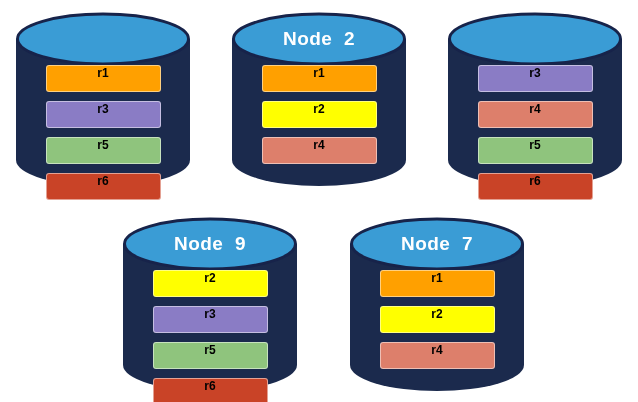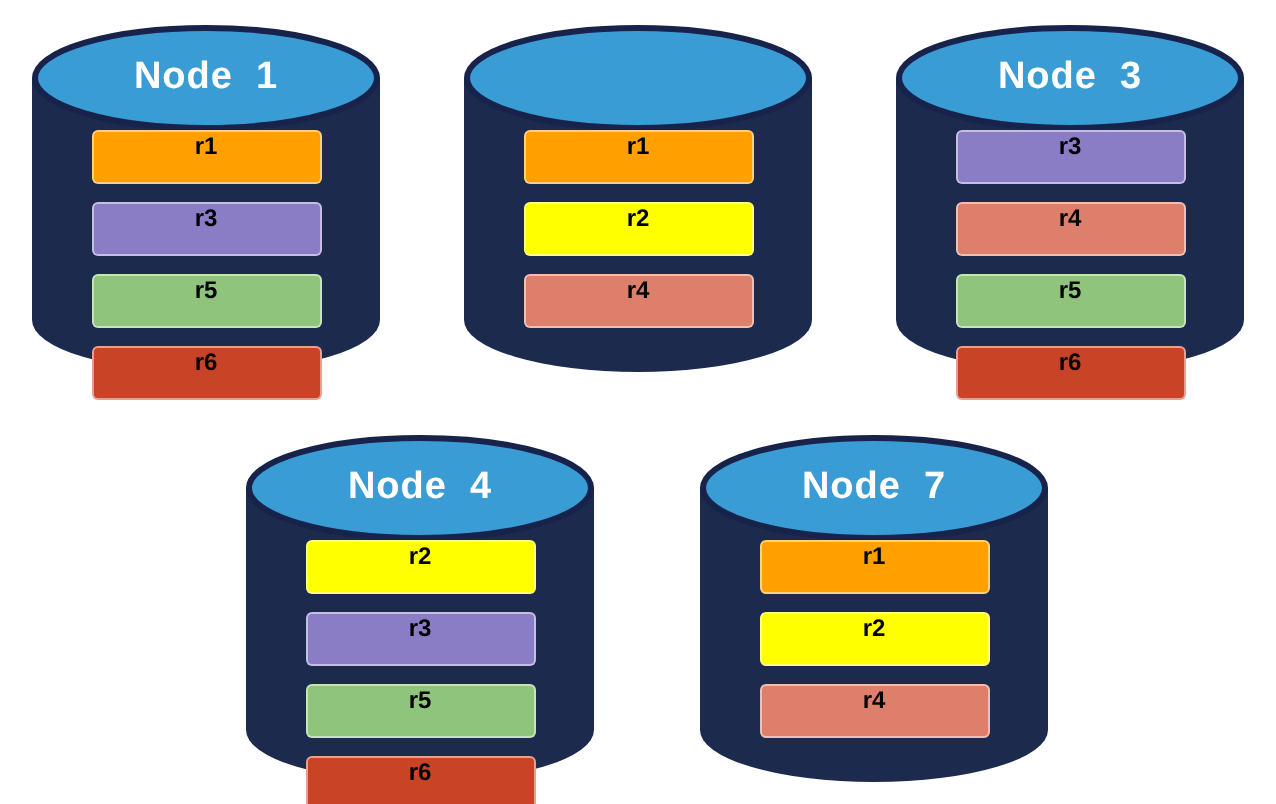--- a/index.html
+++ b/index.html
@@ -75,61 +75,60 @@
 </head>
 <body>
 
 <div id="canvas">
 
   <div class="node n1">
     <svg class="cyl-svg" viewBox="0 0 180 180" aria-hidden="true">
       <path class="cyl-body" d="M 3 30 L 3 151 A 87 26 0 0 0 177 151 L 177 30 Z"></path>
       <ellipse class="cyl-top" cx="90" cy="30" rx="85.5" ry="25"></ellipse>
     </svg>
-    <div class="node-title">Node  1</div>
     <div class="bars">
         <div class="bar" style="background: rgb(255, 160, 0);">r1</div>
         <div class="bar" style="background: rgb(138, 124, 197);">r3</div>
         <div class="bar" style="background: rgb(143, 196, 125);">r5</div>
         <div class="bar" style="background: rgb(201, 67, 39);">r6</div>
       </div>
   </div>
 
   <div class="node n2">
     <svg class="cyl-svg" viewBox="0 0 180 180" aria-hidden="true">
       <path class="cyl-body" d="M 3 30 L 3 151 A 87 26 0 0 0 177 151 L 177 30 Z"></path>
       <ellipse class="cyl-top" cx="90" cy="30" rx="85.5" ry="25"></ellipse>
     </svg>
+    <div class="node-title">Node  2</div>
     <div class="bars">
         <div class="bar" style="background: rgb(255, 160, 0);">r1</div>
         <div class="bar" style="background: rgb(255, 255, 0);">r2</div>
         <div class="bar" style="background: rgb(221, 127, 107);">r4</div>
       </div>
   </div>
 
   <div class="node n3">
     <svg class="cyl-svg" viewBox="0 0 180 180" aria-hidden="true">
       <path class="cyl-body" d="M 3 30 L 3 151 A 87 26 0 0 0 177 151 L 177 30 Z"></path>
       <ellipse class="cyl-top" cx="90" cy="30" rx="85.5" ry="25"></ellipse>
     </svg>
-    <div class="node-title">Node  3</div>
     <div class="bars">
         <div class="bar" style="background: rgb(138, 124, 197);">r3</div>
         <div class="bar" style="background: rgb(221, 127, 107);">r4</div>
         <div class="bar" style="background: rgb(143, 196, 125);">r5</div>
         <div class="bar" style="background: rgb(201, 67, 39);">r6</div>
       </div>
   </div>
 
   <div class="node n4">
     <svg class="cyl-svg" viewBox="0 0 180 180" aria-hidden="true">
       <path class="cyl-body" d="M 3 30 L 3 151 A 87 26 0 0 0 177 151 L 177 30 Z"></path>
       <ellipse class="cyl-top" cx="90" cy="30" rx="85.5" ry="25"></ellipse>
     </svg>
-    <div class="node-title">Node  4</div>
+    <div class="node-title">Node  9</div>
     <div class="bars">
         <div class="bar" style="background: rgb(255, 255, 0);">r2</div>
         <div class="bar" style="background: rgb(138, 124, 197);">r3</div>
         <div class="bar" style="background: rgb(143, 196, 125);">r5</div>
         <div class="bar" style="background: rgb(201, 67, 39);">r6</div>
       </div>
   </div>
 
   <div class="node n5">
     <svg class="cyl-svg" viewBox="0 0 180 180" aria-hidden="true">

